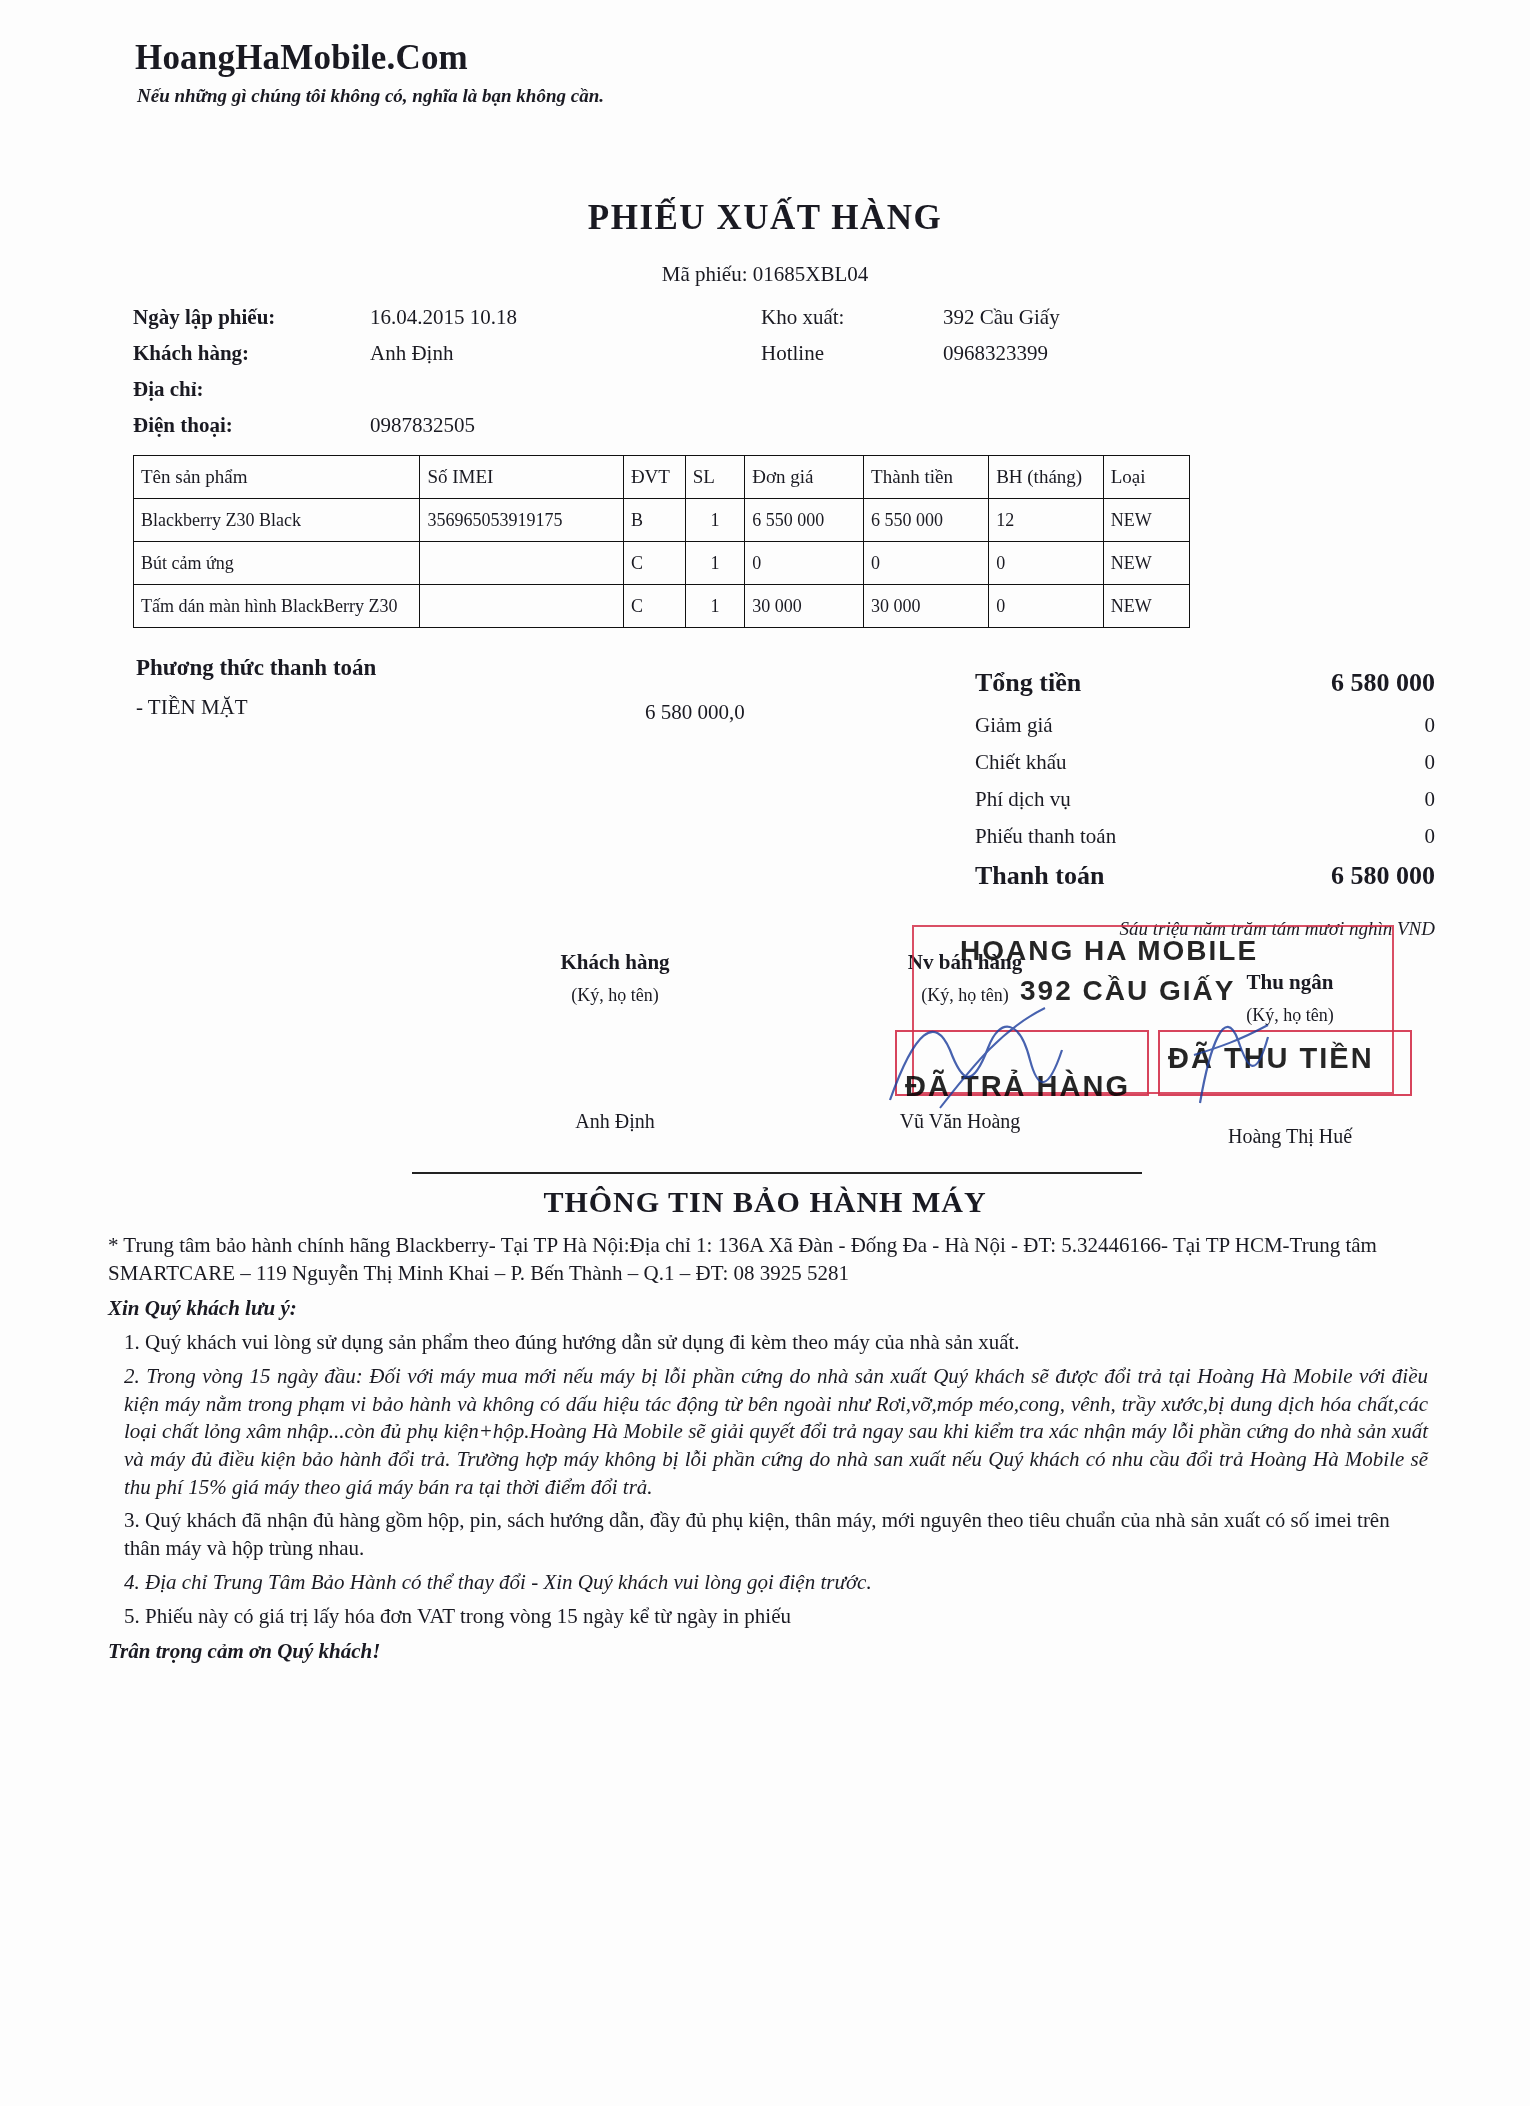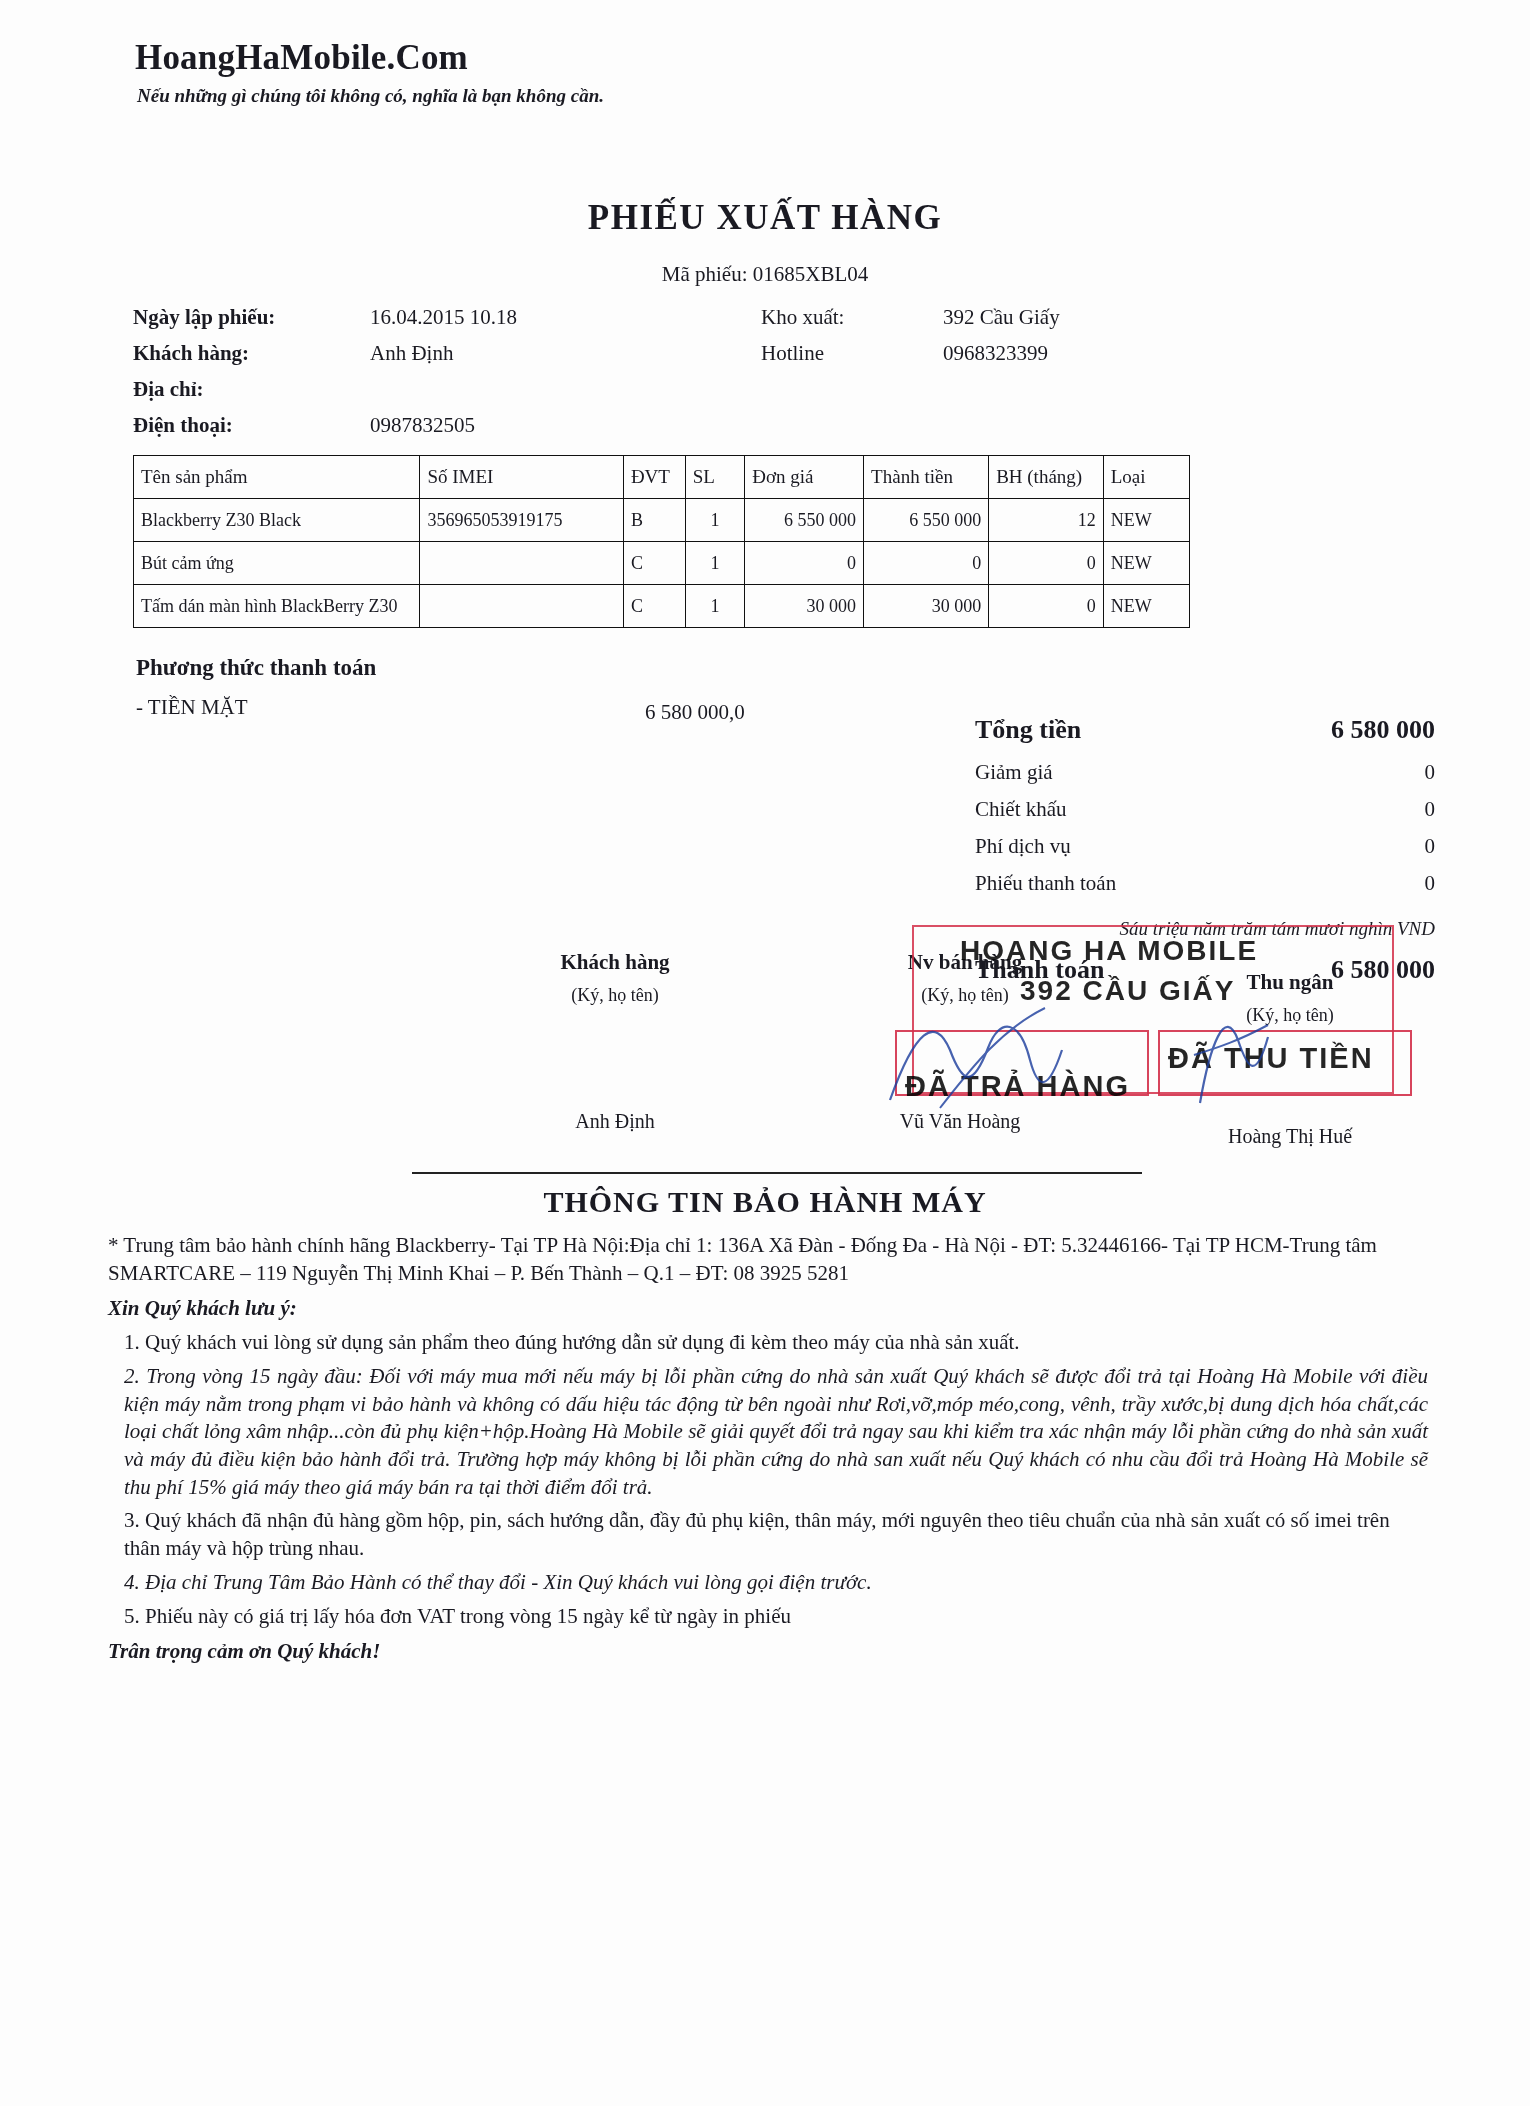--- a/index.html
+++ b/index.html
@@ -108,21 +108,21 @@
     padding: 6px 7px;
     font-weight: normal;
     height: 30px;
     vertical-align: middle;
   }
   table.items th {
     font-size: 19px;
     text-align: left;
   }
   th.c, td.c { text-align: center; }
-  th.r, td.r { text-align: right; }
+  th.r, td.r { }
   .col-name  { width: 400px; }
   .col-imei  { width: 225px; }
   .col-dvt   { width: 52px; }
   .col-sl    { width: 60px; margin-left: 46px; }
   .col-price { width: 152px; }
   .col-total { width: 152px; }
   .col-bh    { width: 130px; }
   .col-type  { width: 92px; }
 
   
@@ -157,21 +157,21 @@
     position: relative;
     height: 37px;
   }
   .tot-label { position: absolute; left: 0; }
   .tot-value { position: absolute; right: 0; }
   .tot-row.big .tot-label,
   .tot-row.big .tot-value {
     font-size: 26px;
     font-weight: bold;
   }
-  .tot-row.big { height: 45px; margin-top: 47px; }
+  .tot-row.big { height: 45px; }
   .in-words {
     position: absolute;
     right: 0;
     top: 250px;
     font-size: 19px;
     font-style: italic;
     white-space: nowrap;
   }
 
   

